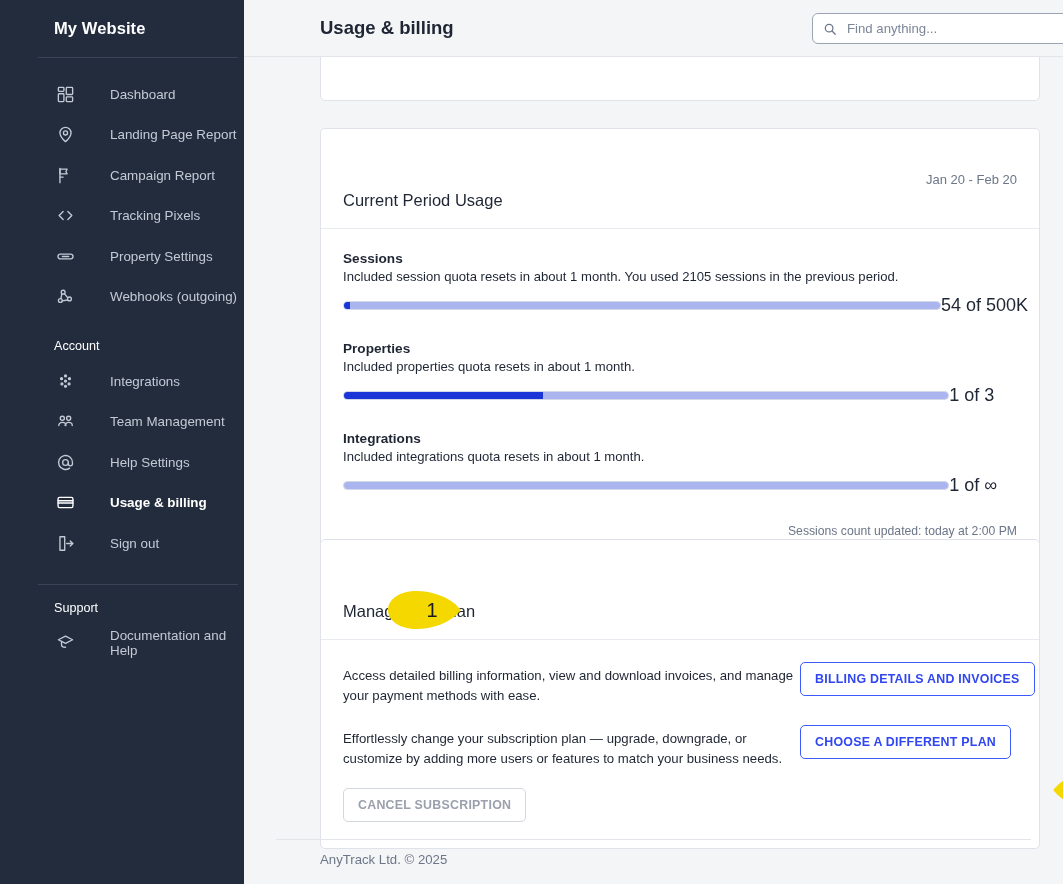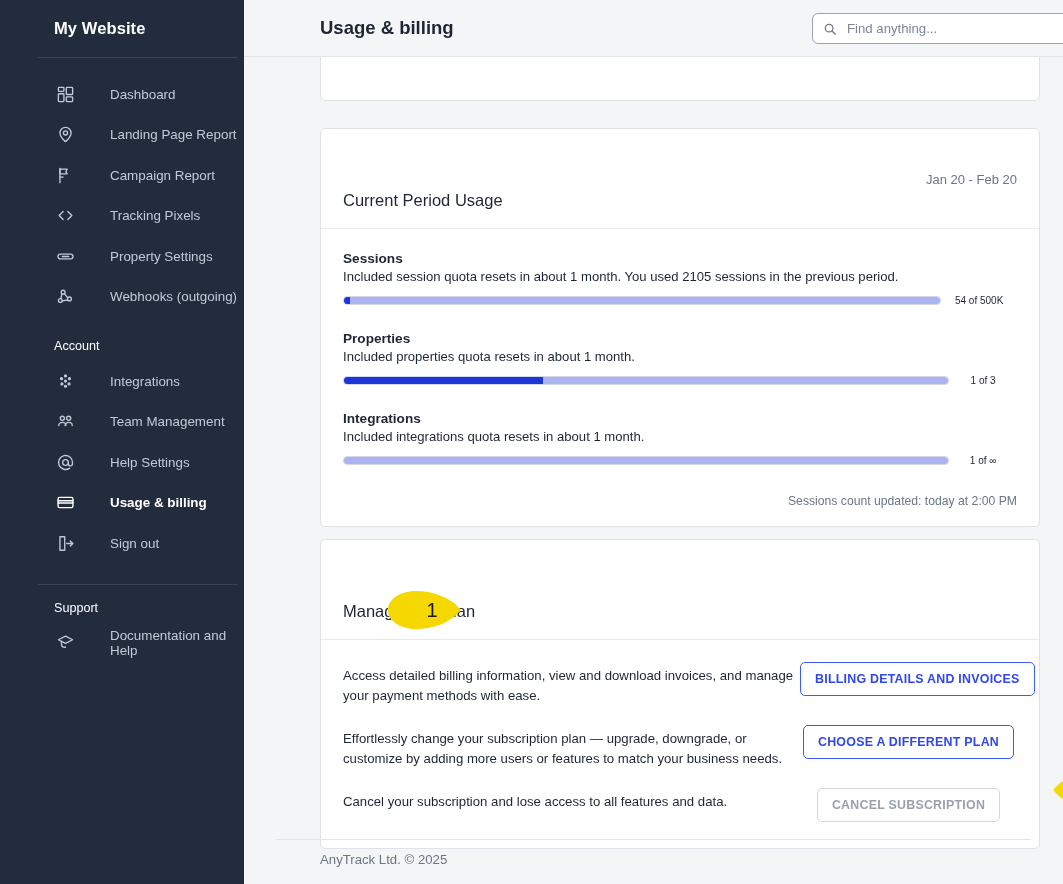--- a/index.html
+++ b/index.html
@@ -131,22 +131,22 @@
   .bar {
     height: 9px;
     background: #aab4ef;
     border: 1px solid #d3d8e6;
     border-radius: 6px;
     overflow: hidden;
     position: relative;
   }
   .bar-fill { height: 100%; background: #1b35d6; }
   .quota-val {
-    font-size: 10px; color: #1e2533;
-    margin-left: auto; text-align: center; white-space: nowrap;
+    font-size: 18px; color: #1e2533;
+    margin-left: auto; text-align: left; white-space: nowrap;
   }
   #bar-sessions     { width: 600px; }
   #bar-properties   { width: 608px; }
   #bar-integrations { width: 608px; }
   #val-sessions     { width: 76px; }
   #val-properties   { width: 68px; }
   #val-integrations { width: 68px; }
 
   .card-foot {
     padding: 8px 22px 18px 22px;
@@ -156,21 +156,21 @@
 
   .plan-row {
     display: flex; align-items: flex-start;
     padding: 10px 0 8px 0;
     gap: 2px;
   }
   .plan-text {
     font-size: 13.2px; color: #1e2533; line-height: 1.55;
     width: 455px; flex: 0 0 455px; padding-top: 4px;
   }
-  .plan-btn-wrap { flex: 1; display: flex; justify-content: center; }
+  .plan-btn-wrap { flex: 1; display: flex; justify-content: flex-start; }
   .btn {
     border: 1px solid #3d5afe;
     color: #2f46f0;
     background: #ffffff;
     border-radius: 5px;
     font-family: "Liberation Sans", sans-serif;
     font-size: 12.4px; font-weight: bold;
     letter-spacing: .25px;
     padding: 9px 14px;
     cursor: pointer;
@@ -430,21 +430,20 @@
                 <button class="btn">BILLING DETAILS AND INVOICES</button>
               </div>
             </div>
             <div class="plan-row">
               <div class="plan-text">Effortlessly change your subscription plan — upgrade, downgrade, or customize by adding more users or features to match your business needs.</div>
               <div class="plan-btn-wrap">
                 <button class="btn">CHOOSE A DIFFERENT PLAN</button>
               </div>
             </div>
             <div class="plan-row">
-              <div class="plan-text">Cancel your subscription and lose access to all features and data.</div>
               <div class="plan-btn-wrap">
                 <button class="btn disabled" disabled="">CANCEL SUBSCRIPTION</button>
               </div>
             </div>
           </div>
       </div>
 
       <div id="footer-sep"></div>
       <div id="footer-text">AnyTrack Ltd. © 2025</div>
 

